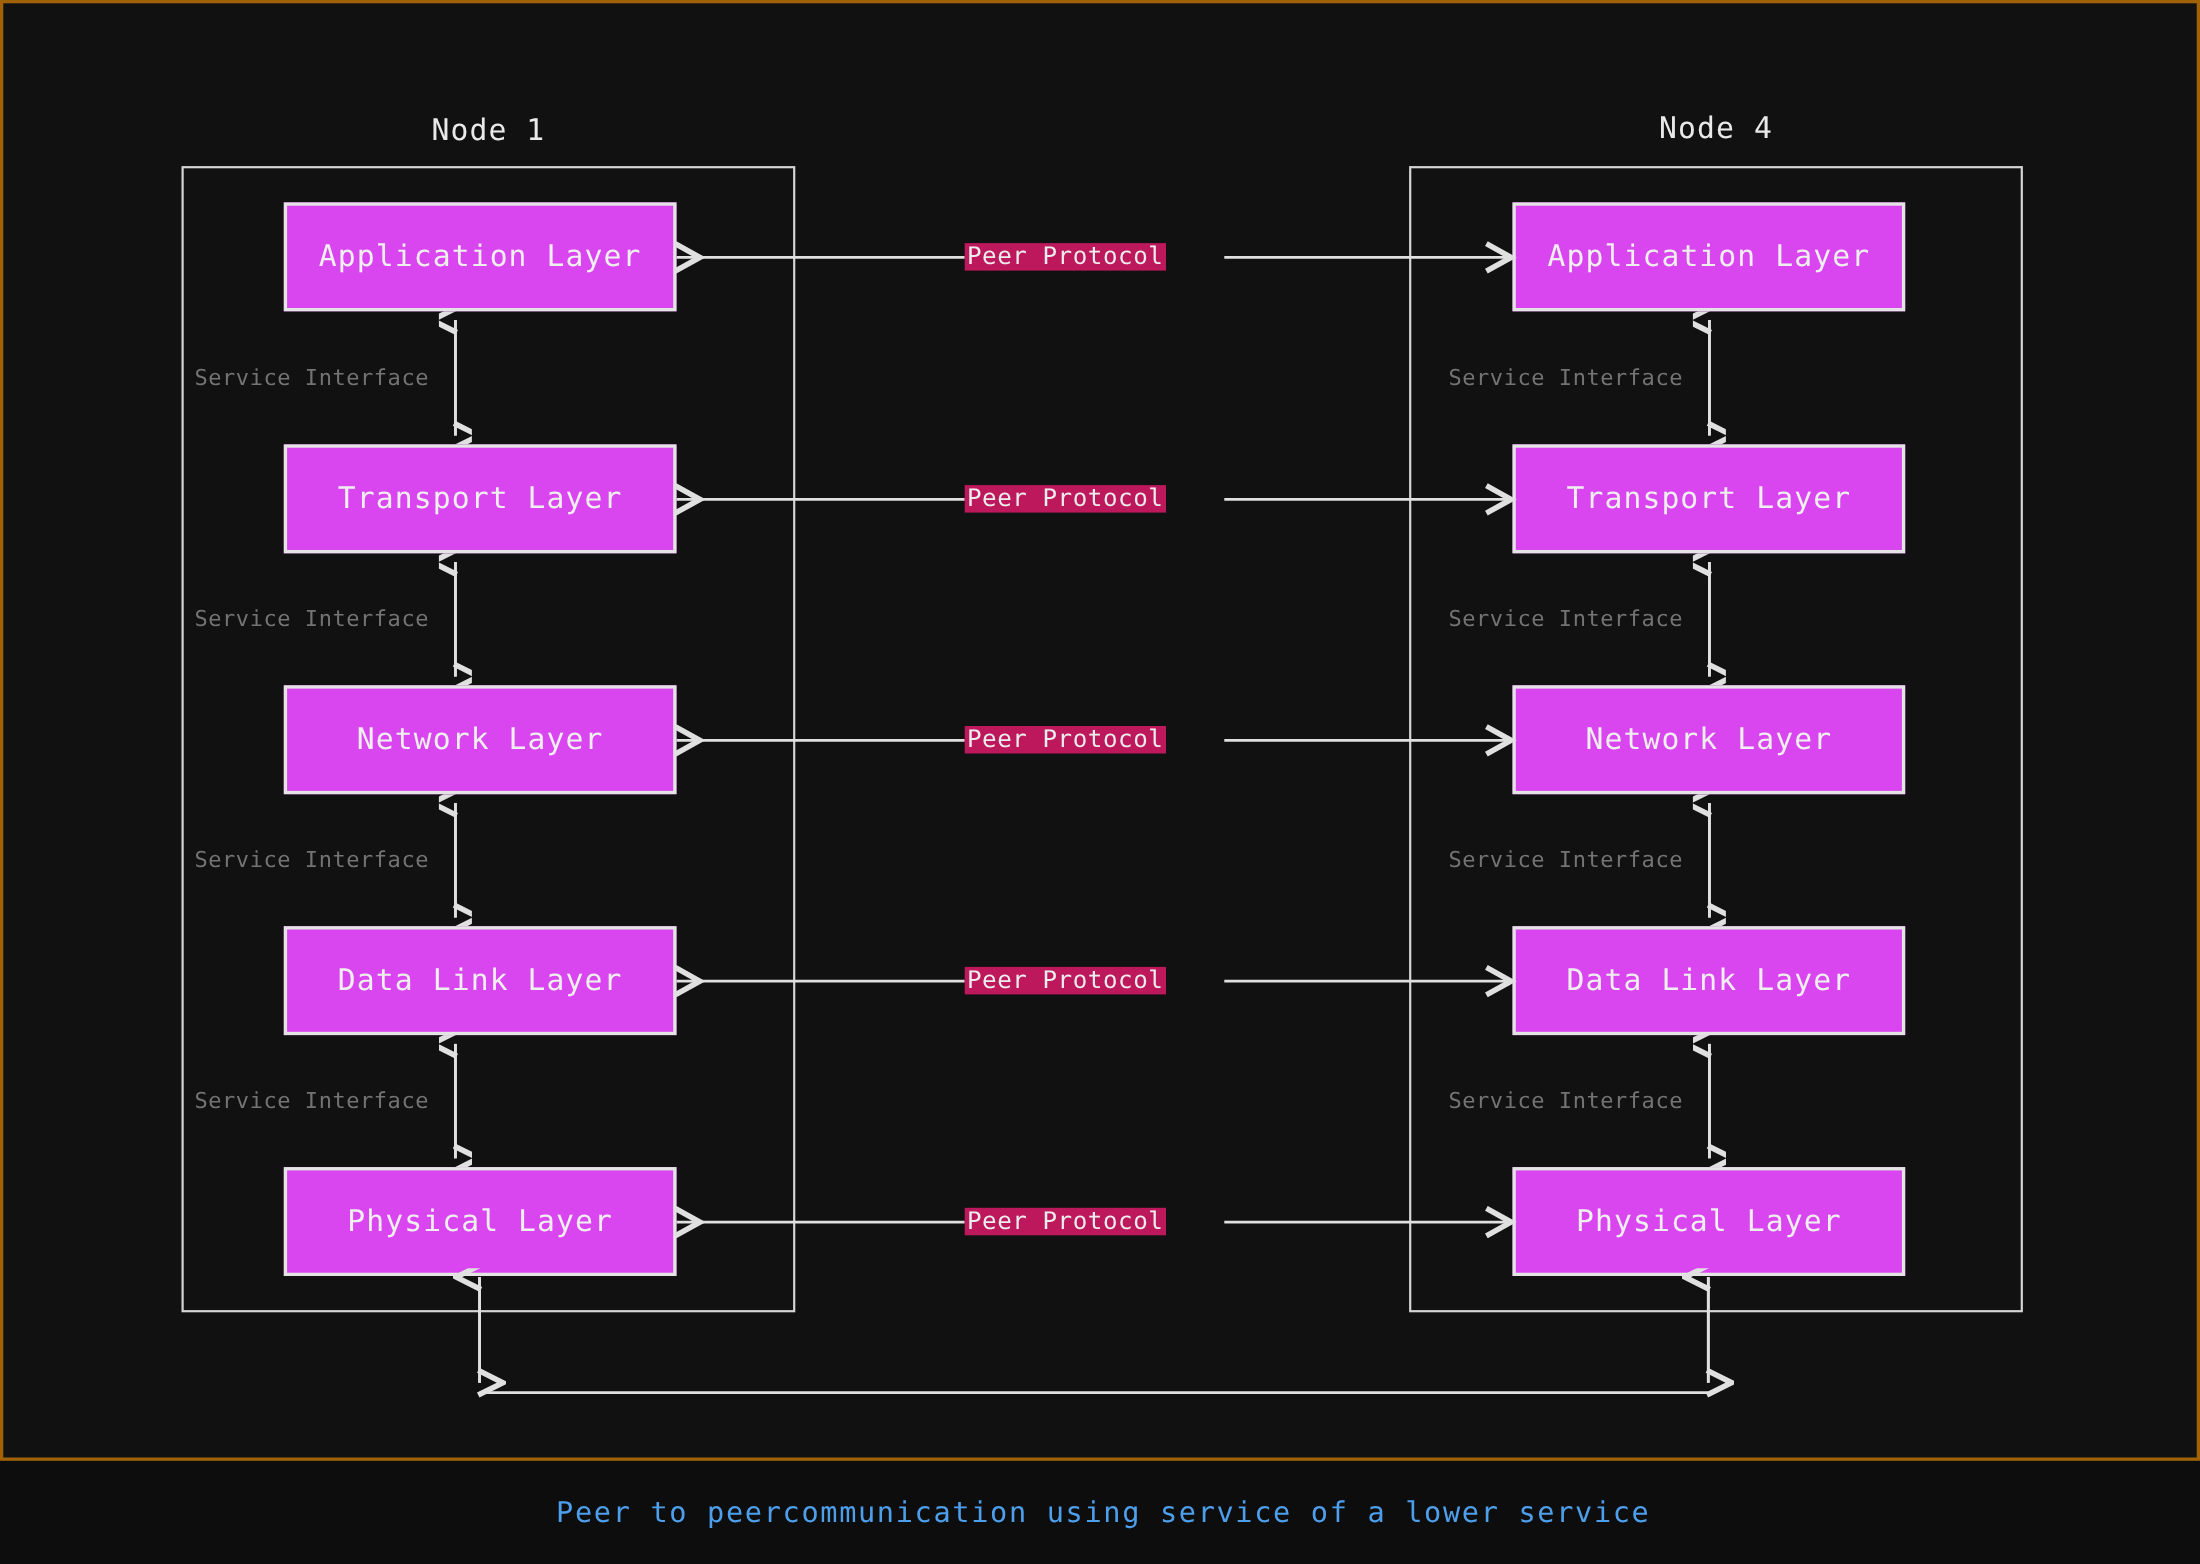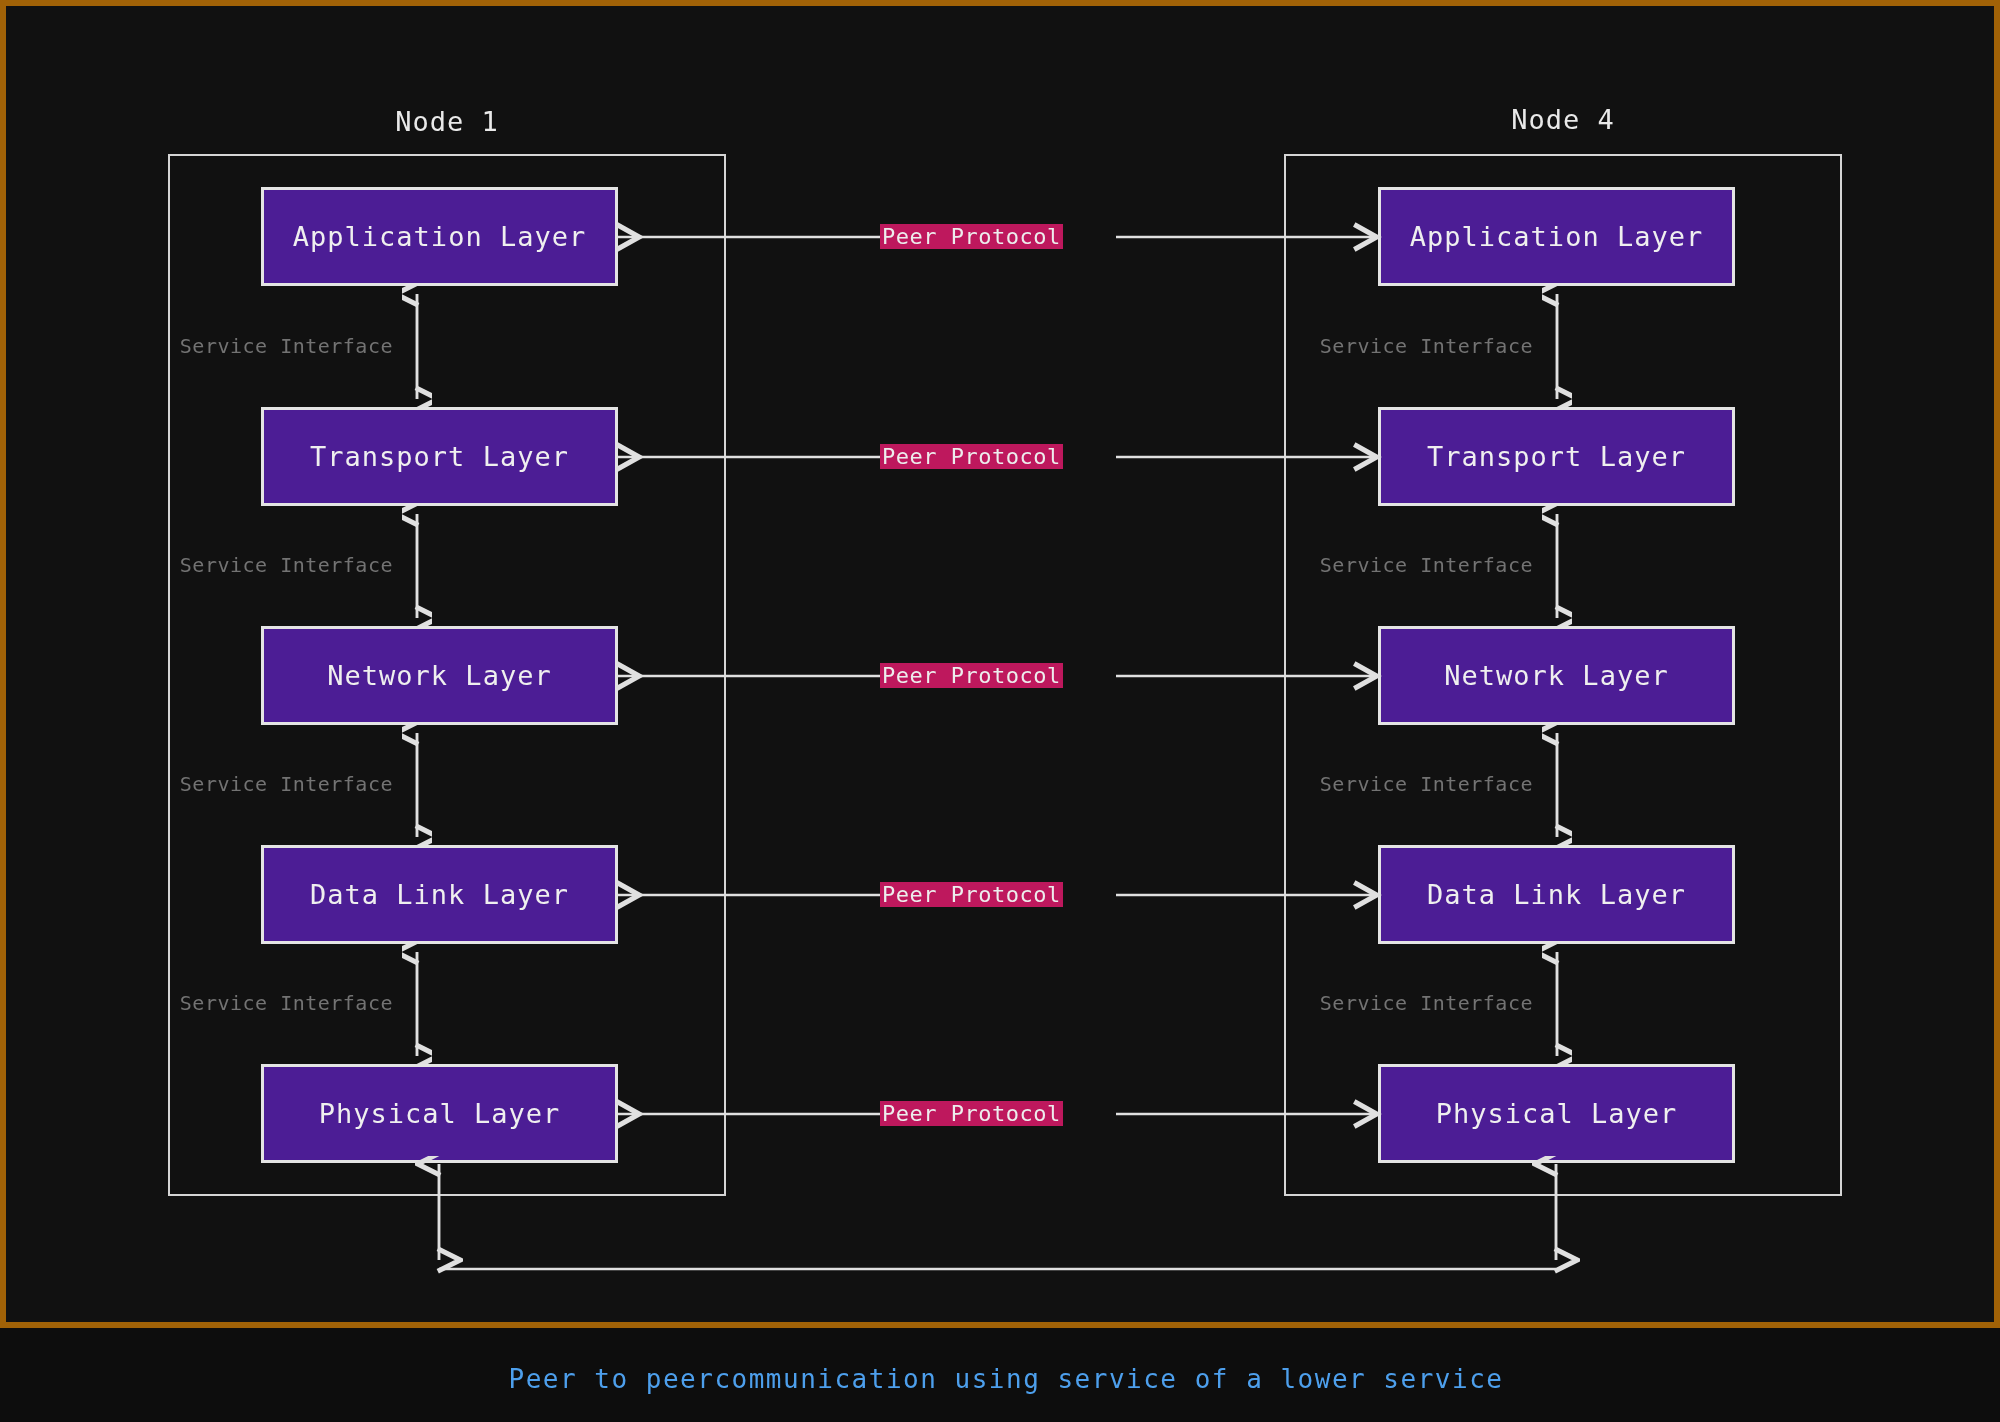--- a/index.html
+++ b/index.html
@@ -10,21 +10,21 @@
     background: #0d0d0d;
     font-family: "DejaVu Sans Mono", "Liberation Mono", monospace;
     overflow: hidden;
   }
 
   #stage {
     position: relative;
     width: 2000px;
     height: 1328px;
     background: #111111;
-    border: 6px solid #a16207;
+    border: 3px solid #a16207;
   }
 
   
   .node-title {
     position: absolute;
     color: #e9e9e9;
     font-size: 27px;
     letter-spacing: 1px;
     white-space: nowrap;
     text-align: center;
@@ -33,21 +33,21 @@
   .node-box {
     position: absolute;
     border: 2px solid #d5d5d5;
     background: transparent;
   }
 
   
   .layer {
     position: absolute;
     border: 3px solid #e4e4e4;
-    background: #4c1d95;
+    background: #d946ef;
     color: #efefef;
     font-size: 27px;
     letter-spacing: 1px;
     display: flex;
     align-items: center;
     justify-content: center;
     white-space: nowrap;
     z-index: 5;
     text-align: right;
   }

